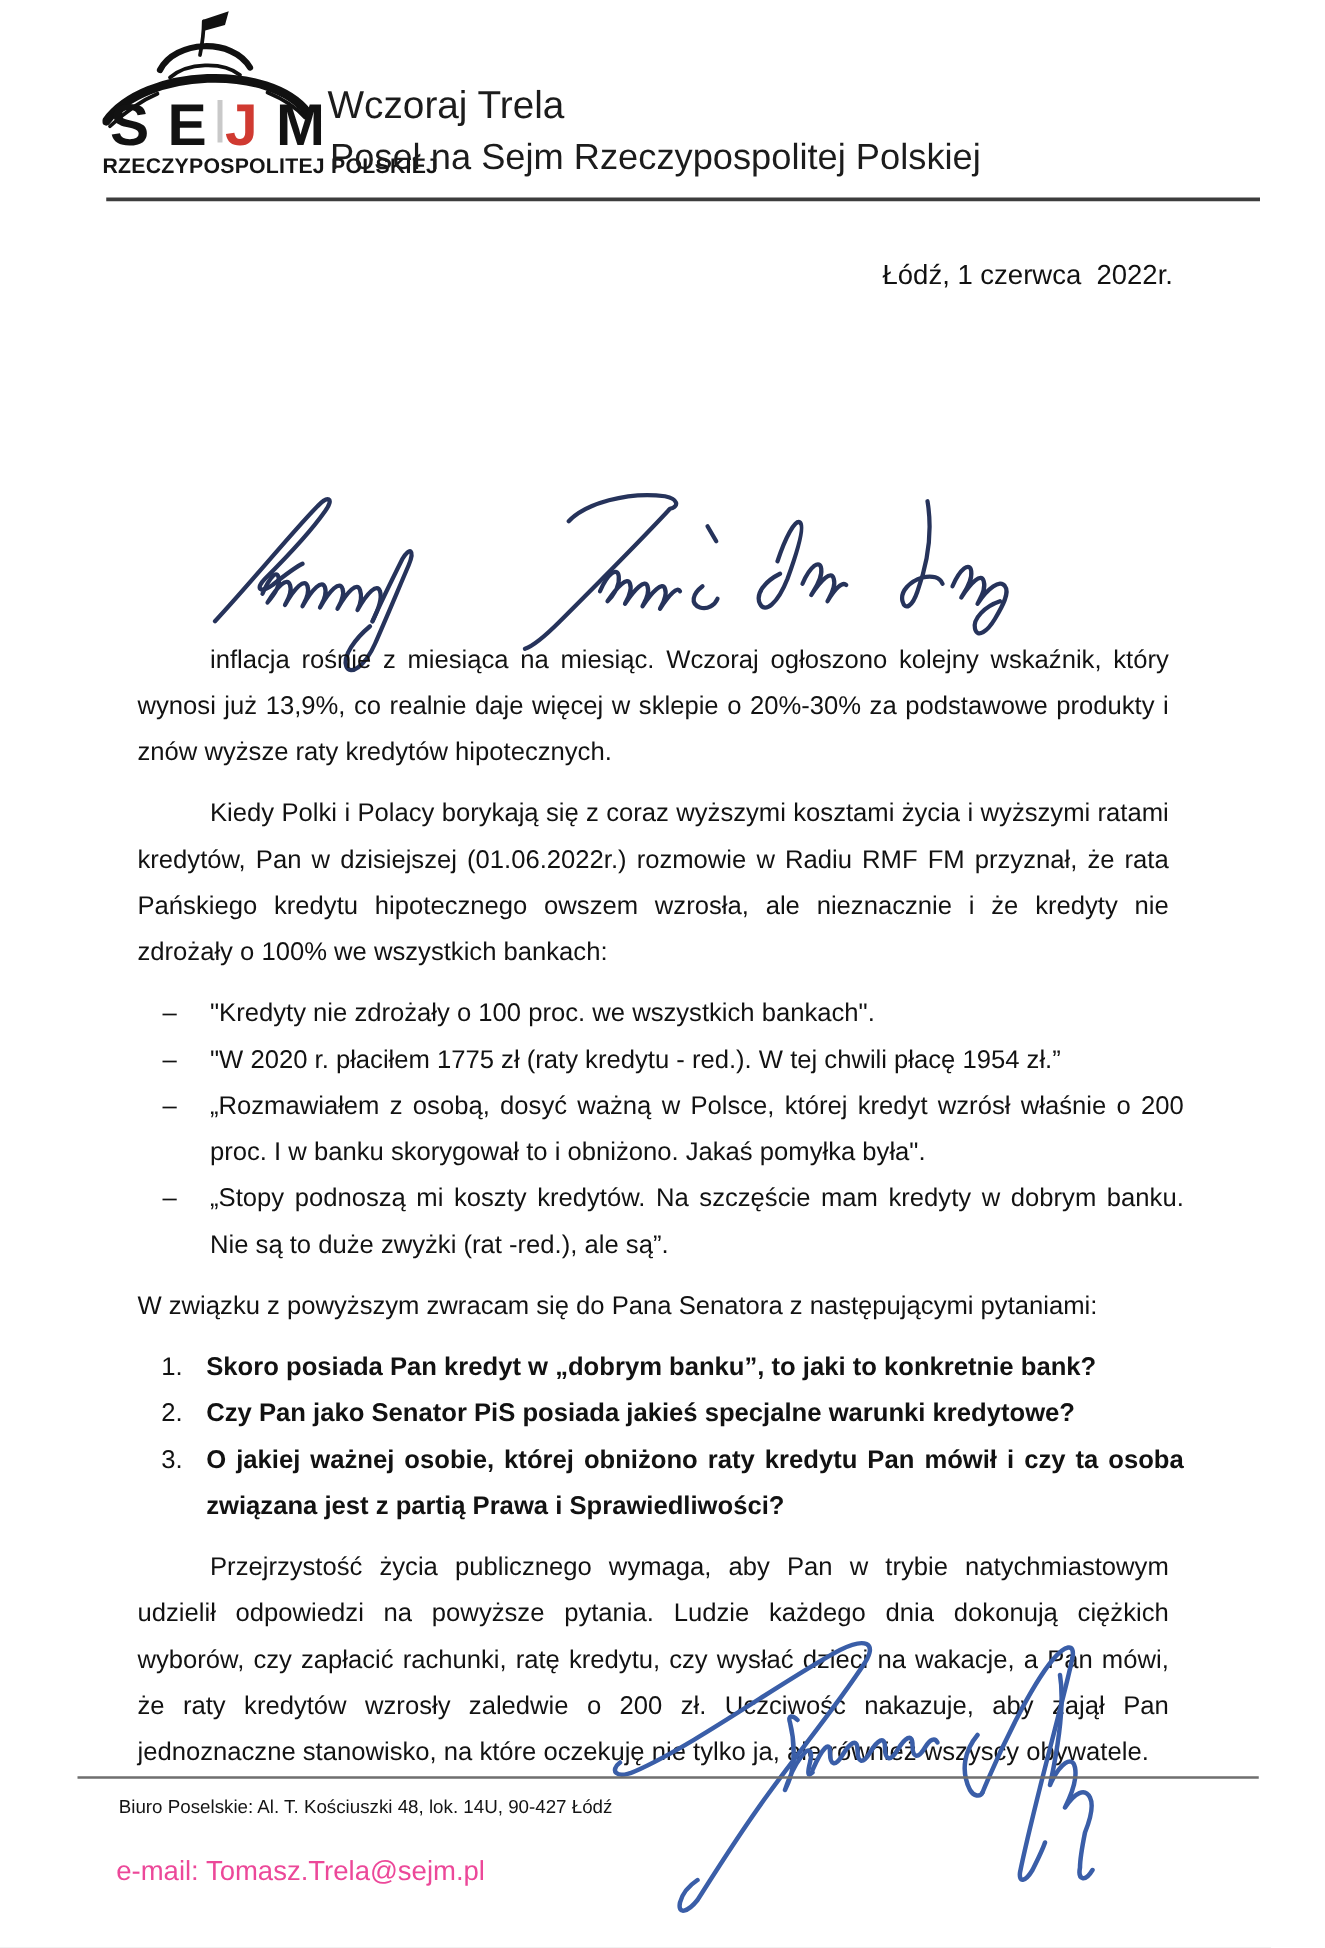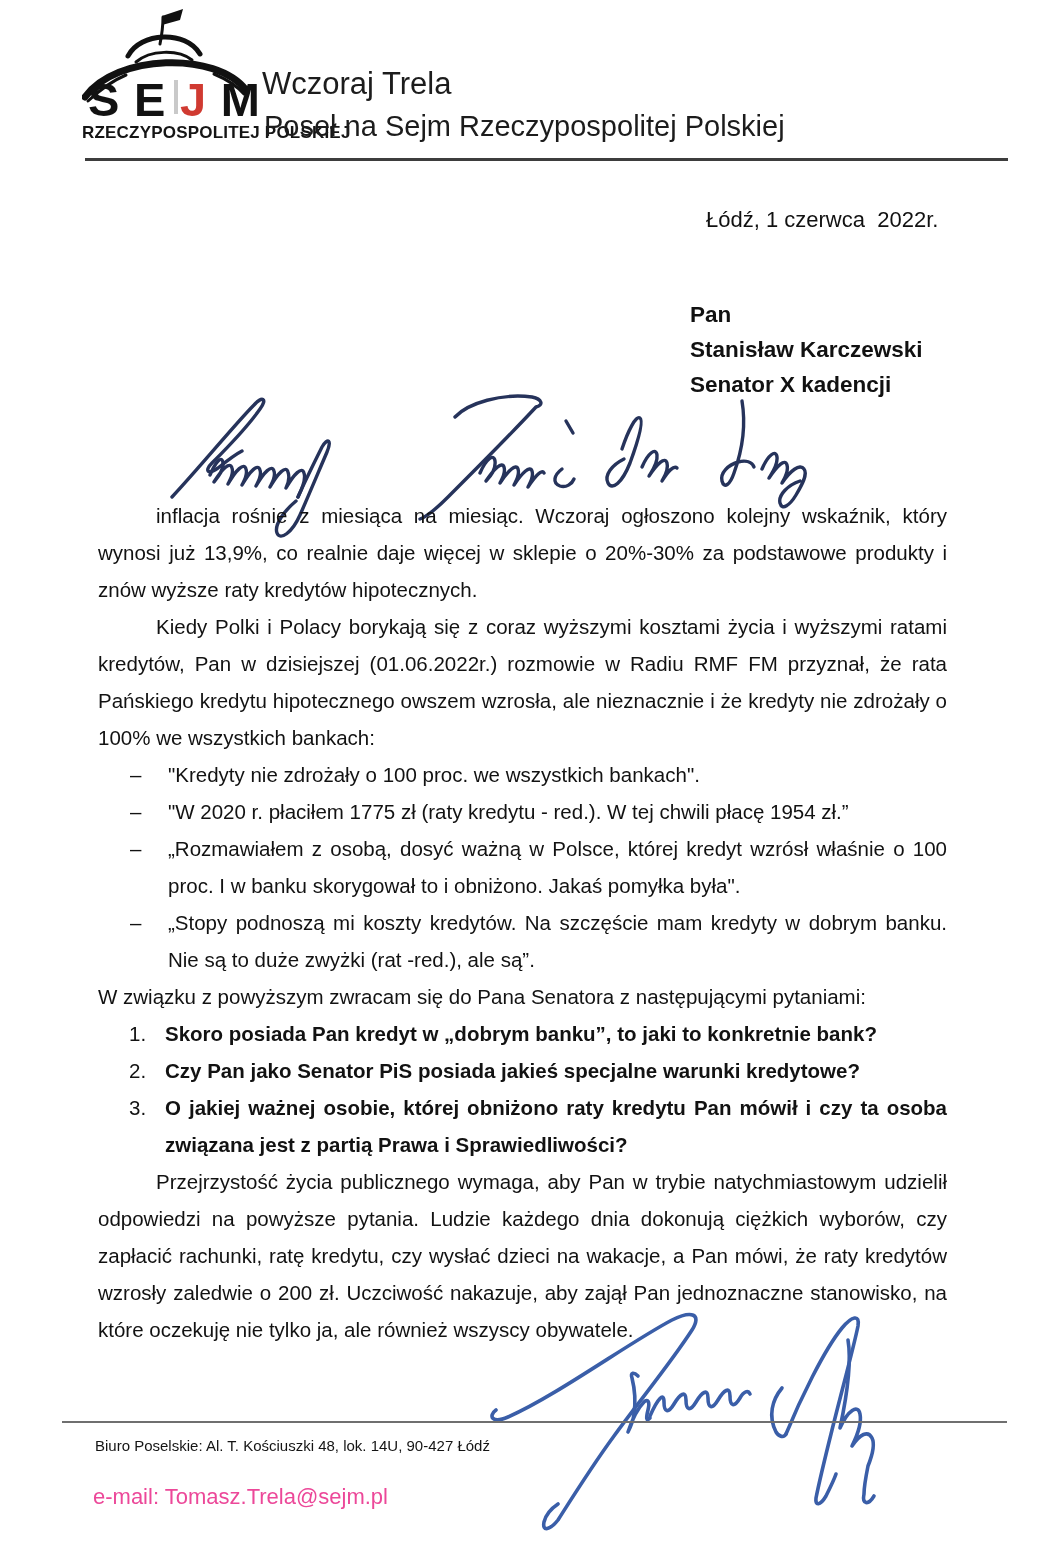--- a/index.html
+++ b/index.html
@@ -40,21 +40,21 @@
   .addressee{position:absolute;left:690px;top:297px;font-size:22.5px;font-weight:bold;line-height:35px;color:#111;}
   
   .greeting{position:absolute;left:150px;top:385px;width:710px;height:155px;pointer-events:none;}
   .signature{position:absolute;left:480px;top:1280px;width:520px;height:278px;pointer-events:none;}
   .hand path{fill:none;stroke-linecap:round;stroke-linejoin:round;}
   
   .body{
     position:absolute;left:98px;top:497px;width:849px;
     font-size:20.5px;line-height:37px;text-align:justify;color:#121212;
   }
-  .para{margin:0;}
+  .para{margin:12px;}
   .indent{text-indent:58px;}
   .q-row{display:flex;}
   .q-marker{flex:none;width:38px;padding-left:32px;}
   .q-text{flex:1;text-align:justify;}
   .n-row{display:flex;}
   .n-num{flex:none;width:36px;padding-left:31px;}
   .n-text{flex:1;text-align:justify;font-weight:bold;}
   
   .rule-bottom{position:absolute;left:62px;top:1421px;width:945px;height:2px;background:#6f6f6f;}
   .ft-address{position:absolute;left:95px;top:1437px;font-size:15px;color:#141414;}
@@ -85,25 +85,20 @@
         <span>M</span>
     </div>
     <div class="logo-sub">RZECZYPOSPOLITEJ POLSKIEJ</div>
   </div>
 
   <div class="hdr-name">Wczoraj Trela</div>
   <div class="hdr-title">Poseł na Sejm Rzeczypospolitej Polskiej</div>
   <div class="rule-top"></div>
 
   <div class="date">Łódź, 1 czerwca  2022r.</div>
-  <div class="addressee">
-    <div>Pan</div>
-    <div>Stanisław Karczewski</div>
-    <div>Senator X kadencji</div>
-  </div>
 
   <svg class="greeting hand" viewBox="0 0 710 155">
     <g stroke="#26335b" stroke-width="3.4">
       <path d="M22,112 C50,82 86,38 104,20 C112,11 118,13 110,24 C96,44 76,64 62,78 C54,86 58,90 68,83 C78,75 86,69 92,66"></path>
       <path d="M60,90 C66,76 72,70 73,78 C74,85 68,92 64,97 C72,84 80,76 82,83 C84,89 80,95 78,99 C86,85 94,77 96,84 C98,90 94,96 92,100 C100,86 108,78 110,85 C112,91 108,97 106,101 C114,87 122,79 124,86 C126,92 122,98 120,102 C128,88 136,80 138,87 C140,93 138,99 136,103 C144,89 152,81 154,88 C156,94 152,104 148,112"></path>
       <path d="M148,112 C156,94 166,74 172,62 C178,52 182,55 177,67 C168,88 158,112 150,130 C142,148 130,156 127,148 C124,140 134,126 146,116"></path>
       <path d="M305,32 C318,18 352,8 382,12 C392,14 394,20 386,22 C360,50 322,88 298,112 C286,124 276,132 270,134"></path>
       <path d="M330,88 C336,74 344,68 345,76 C346,84 340,92 336,96 C344,84 352,76 354,82 C356,88 352,94 350,98 C358,86 366,78 368,84 C370,90 366,96 364,100 C372,88 380,80 382,86 C384,92 380,98 378,102 C386,90 392,84 394,88"></path>
       <path d="M412,84 C404,90 402,98 410,101 C416,103 422,99 424,94"></path>
       <path d="M416,36 L423,48"></path>
@@ -122,21 +117,21 @@
       <div class="q-row">
         <div class="q-marker">–</div>
         <div class="q-text">"Kredyty nie zdrożały o 100 proc. we wszystkich bankach".</div>
       </div>
       <div class="q-row">
         <div class="q-marker">–</div>
         <div class="q-text">"W 2020 r. płaciłem 1775 zł (raty kredytu - red.). W tej chwili płacę 1954 zł.”</div>
       </div>
       <div class="q-row">
         <div class="q-marker">–</div>
-        <div class="q-text">„Rozmawiałem z osobą, dosyć ważną w Polsce, której kredyt wzrósł właśnie o 100 proc. I w banku skorygował to i obniżono. Jakaś pomyłka była".</div>
+        <div class="q-text">„Rozmawiałem z osobą, dosyć ważną w Polsce, której kredyt wzrósł właśnie o 200 proc. I w banku skorygował to i obniżono. Jakaś pomyłka była".</div>
       </div>
       <div class="q-row">
         <div class="q-marker">–</div>
         <div class="q-text">„Stopy podnoszą mi koszty kredytów. Na szczęście mam kredyty w dobrym banku. Nie są to duże zwyżki (rat -red.), ale są”.</div>
       </div>
     </div>
 
     <p class="para">W związku z powyższym zwracam się do Pana Senatora z następującymi pytaniami:</p>
 
     <div>

